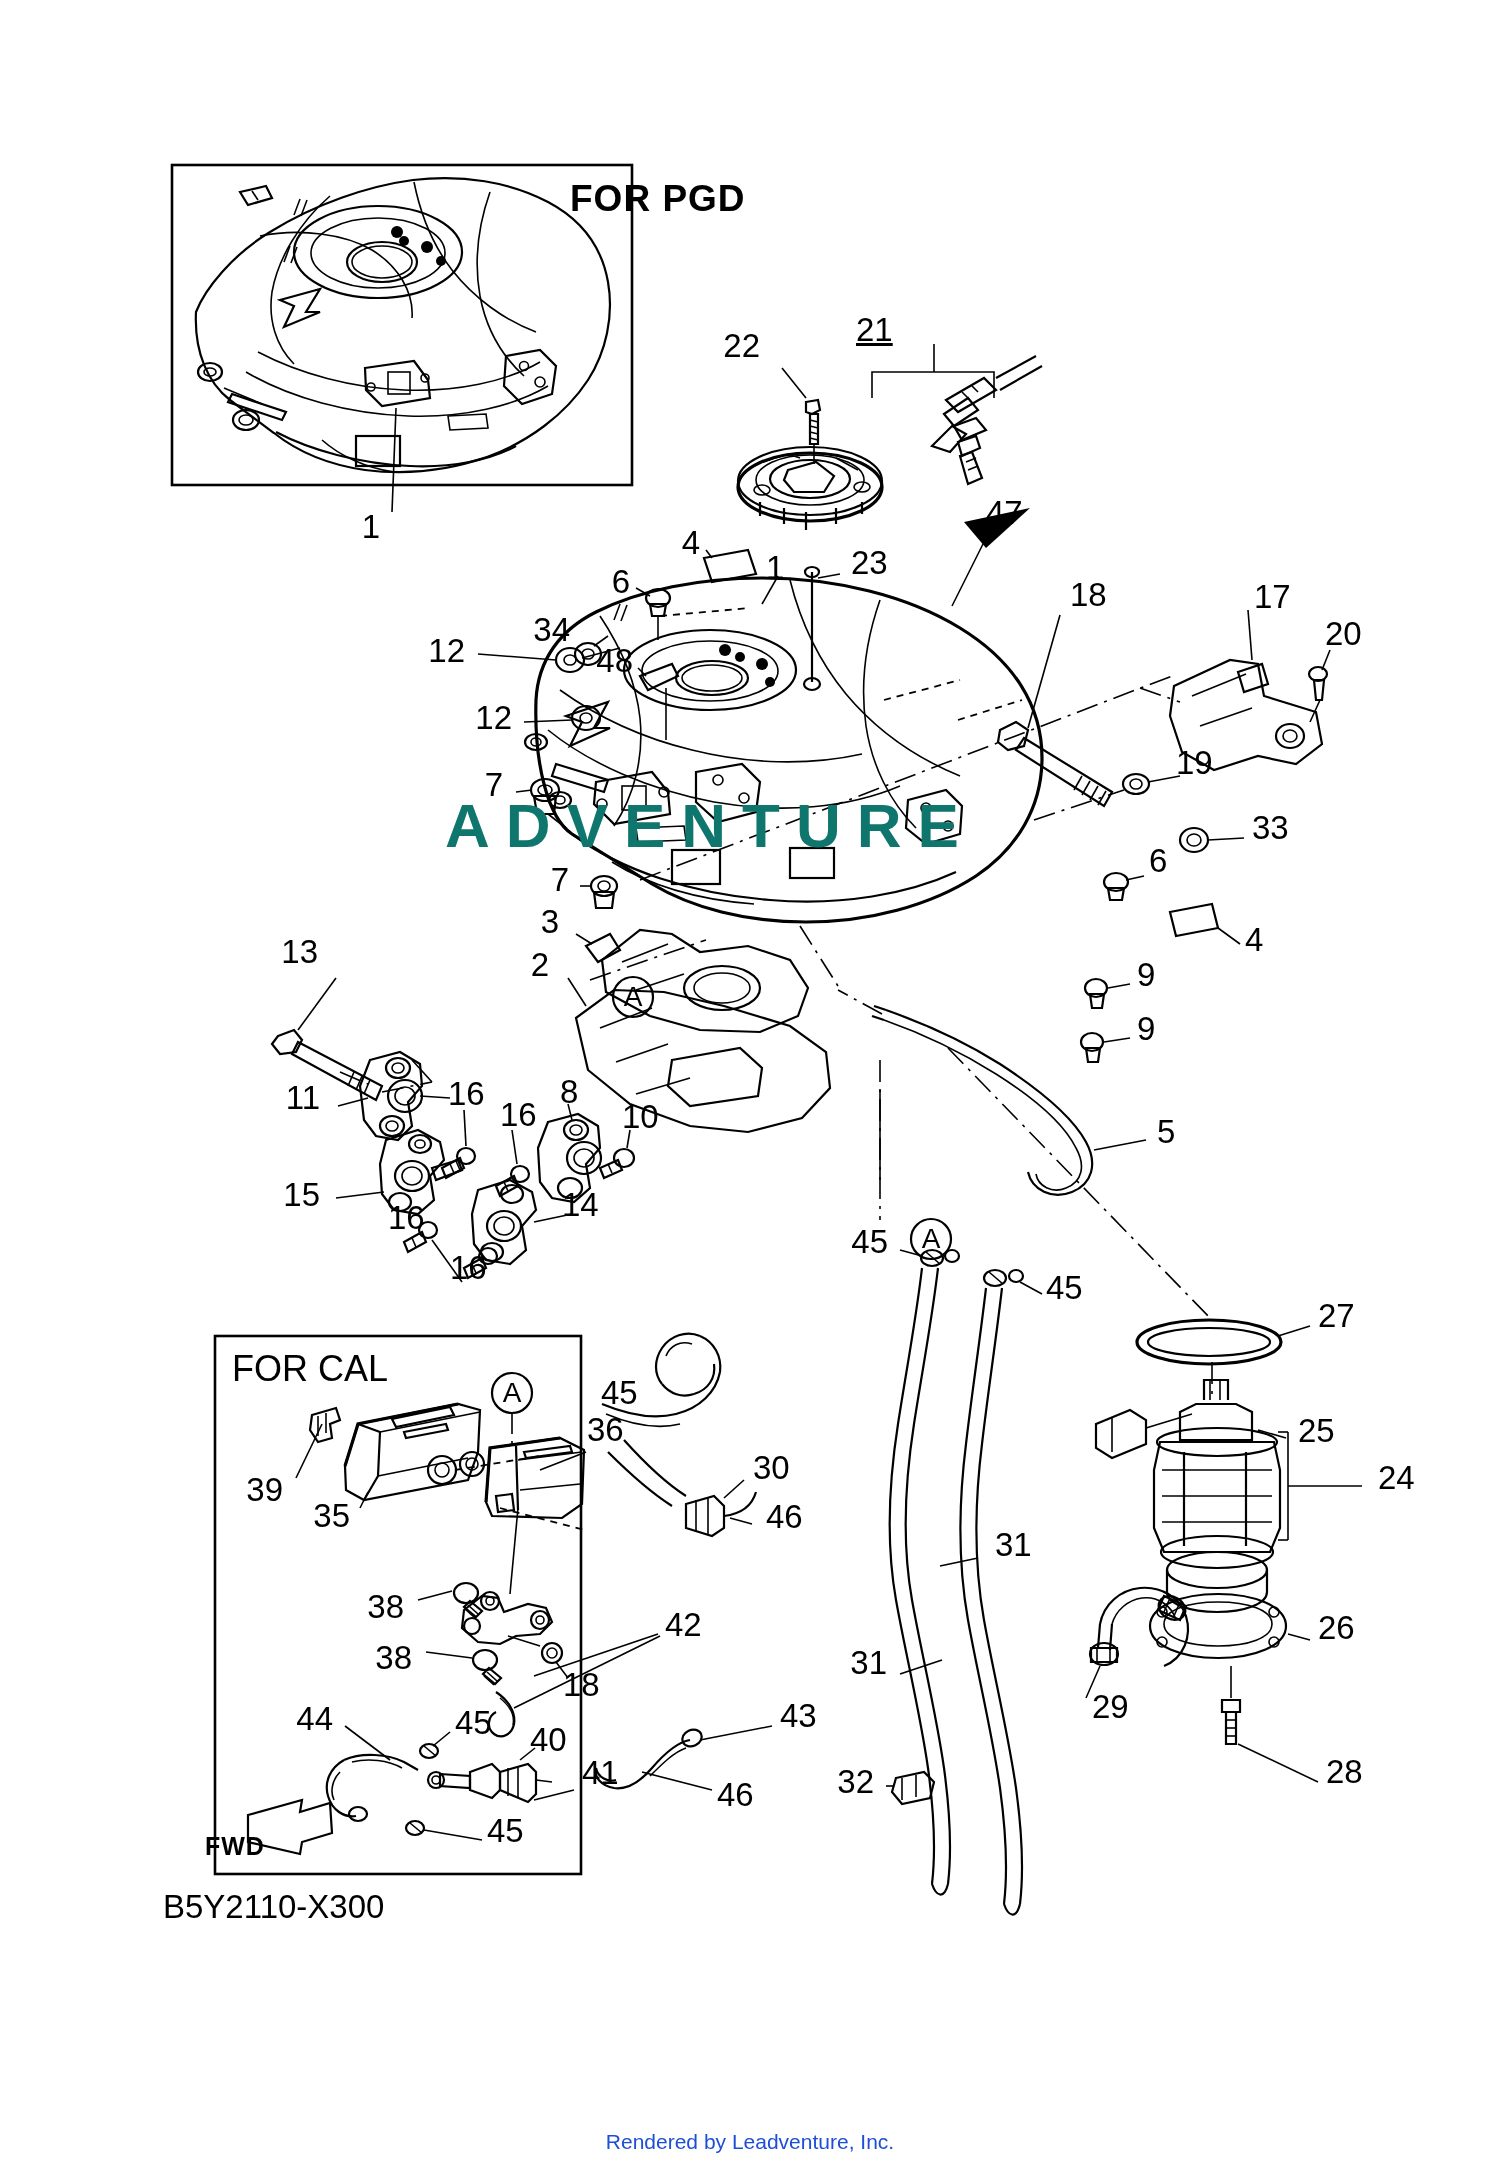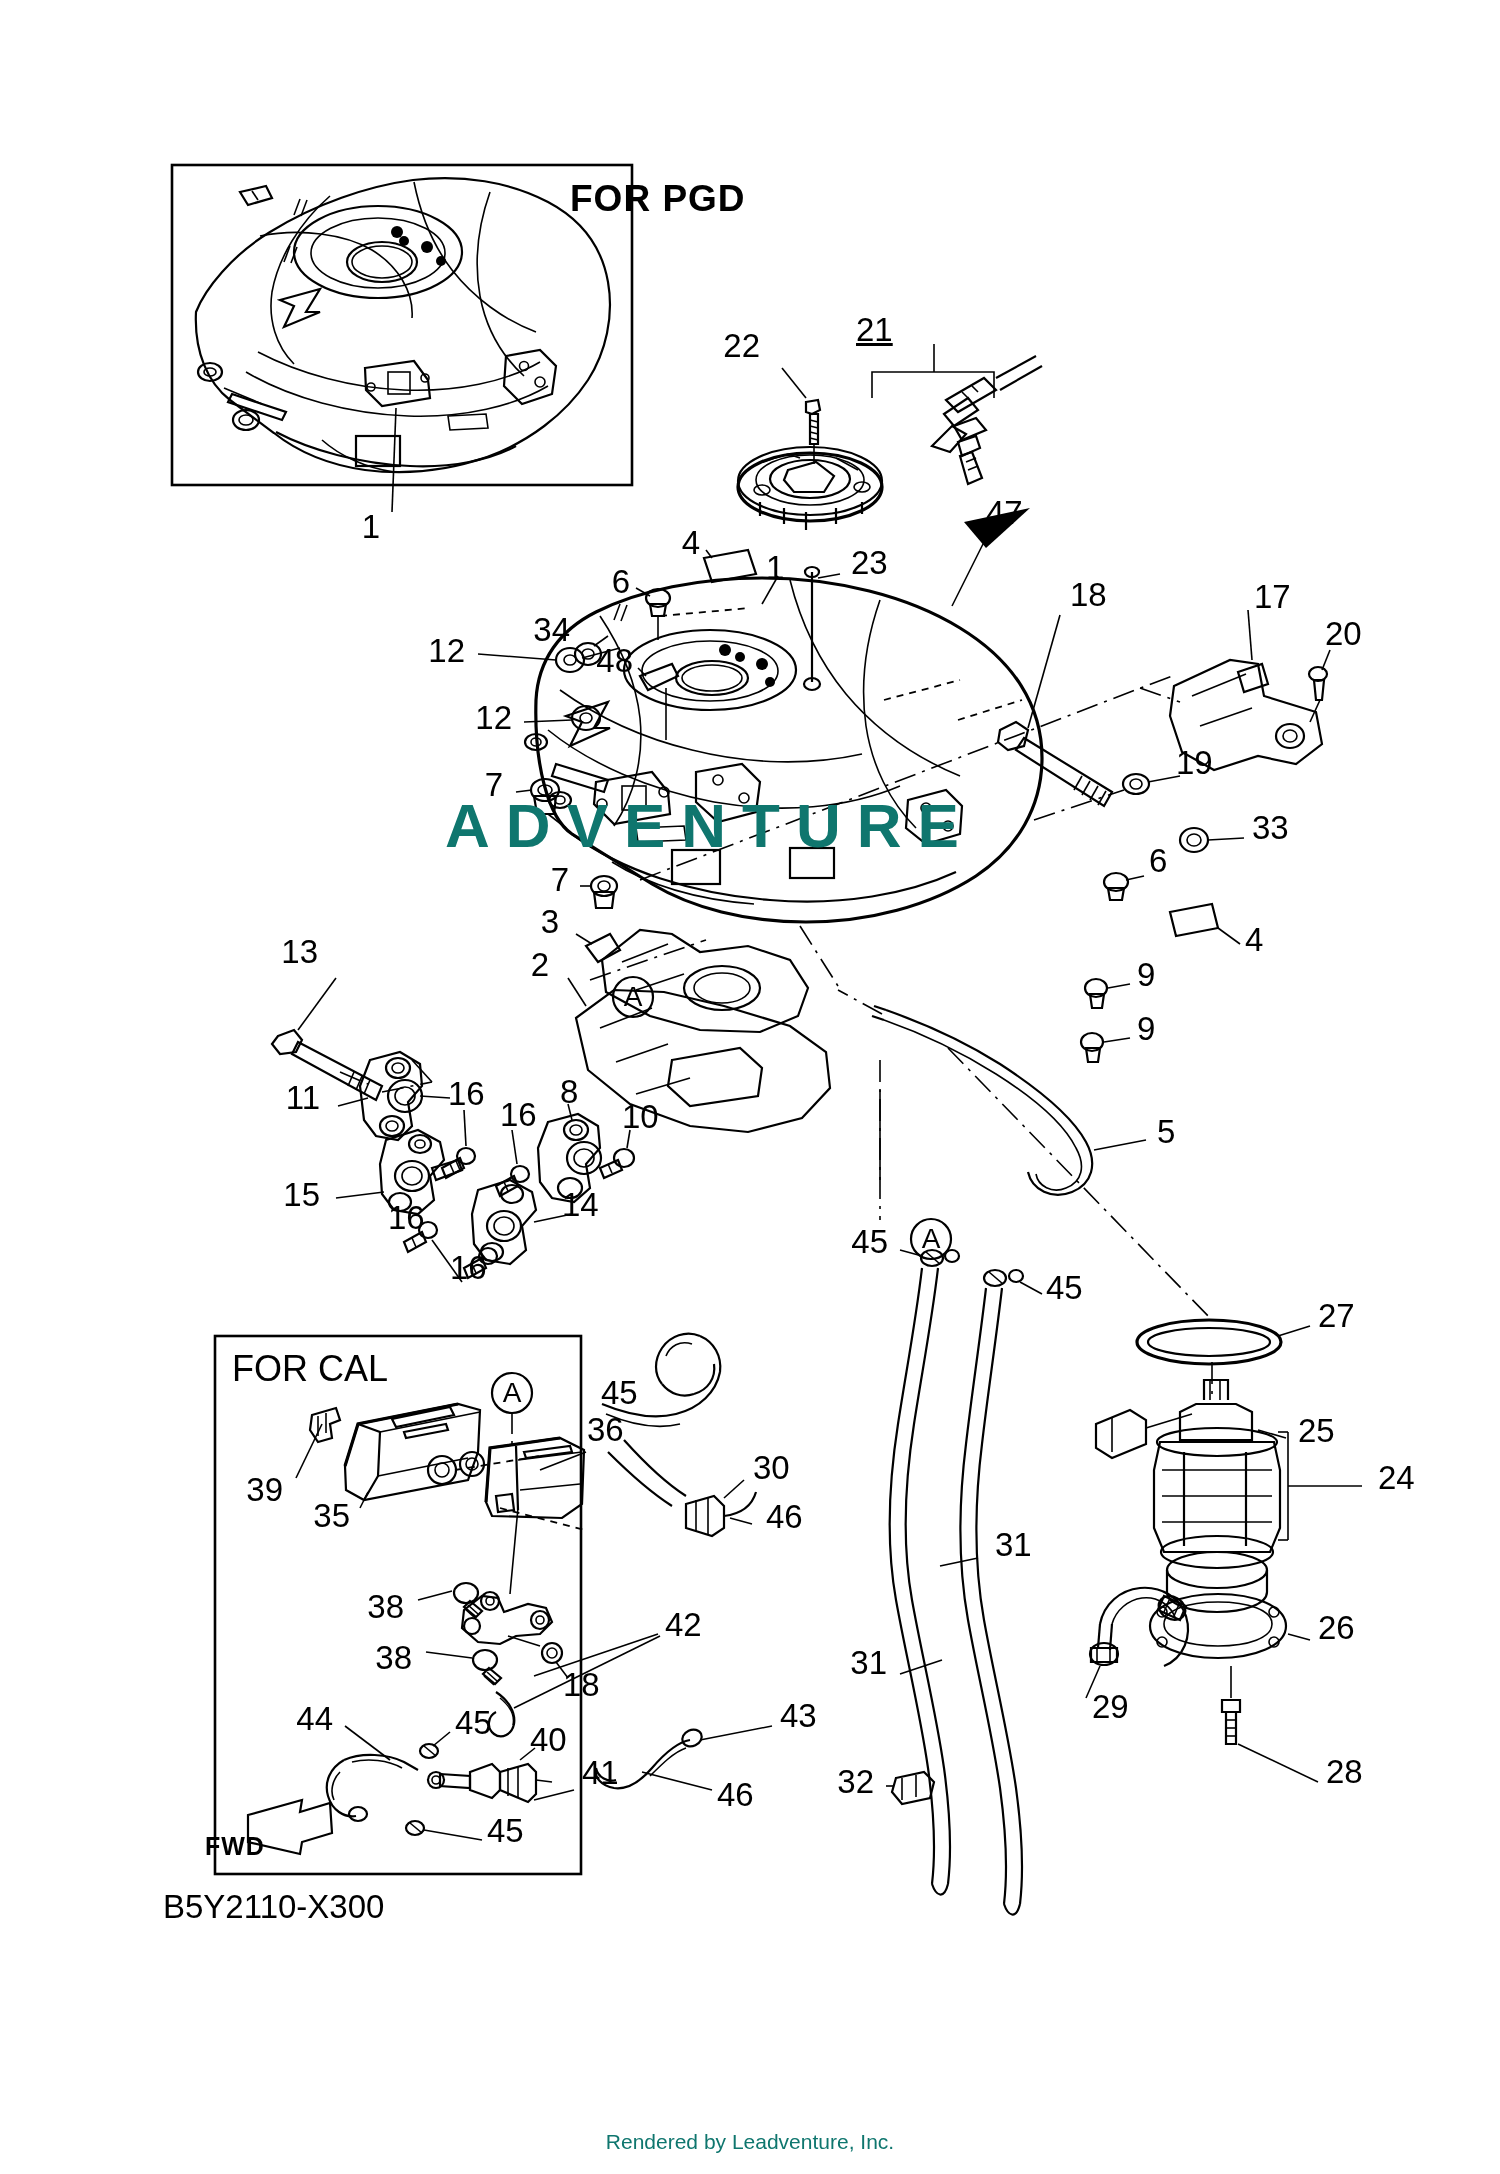--- a/index.html
+++ b/index.html
@@ -19,21 +19,21 @@
   .boxlabel.thin{font-weight:normal;font-size:36px;letter-spacing:0px;}
 
   
   #partnum{position:absolute;left:163px;top:1888px;font-size:33px;
            font-family:"Liberation Sans",sans-serif;letter-spacing:0px;white-space:nowrap;}
 
   
   #footer{position:absolute;left:0;top:2086px;width:1500px;text-align:center;
           font-family:"Liberation Sans",sans-serif;font-size:46px;white-space:nowrap;}
   #watermark-credit{position:absolute;left:0;top:2130px;width:1500px;text-align:center;
-          font-family:"Liberation Sans",sans-serif;font-size:21px;color:#0f766e;white-space:nowrap;}
+          font-family:"Liberation Sans",sans-serif;font-size:21px;color:#1d4ed8;white-space:nowrap;}
 
   
   #wm{position:absolute;left:330px;top:790px;width:760px;text-align:center;
       font-family:"Liberation Sans",sans-serif;font-size:62px;font-weight:bold;
       letter-spacing:16px;color:#0f766e;white-space:nowrap;pointer-events:none;}
 
   
   #fwdtxt{position:absolute;left:205px;top:1832px;font-size:25px;font-weight:bold;
           letter-spacing:1px;font-family:"Liberation Sans",sans-serif;}
 

